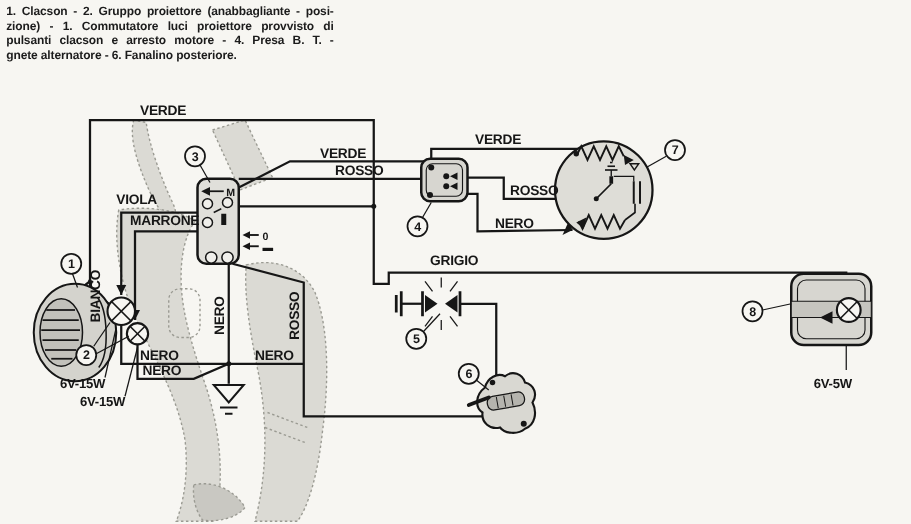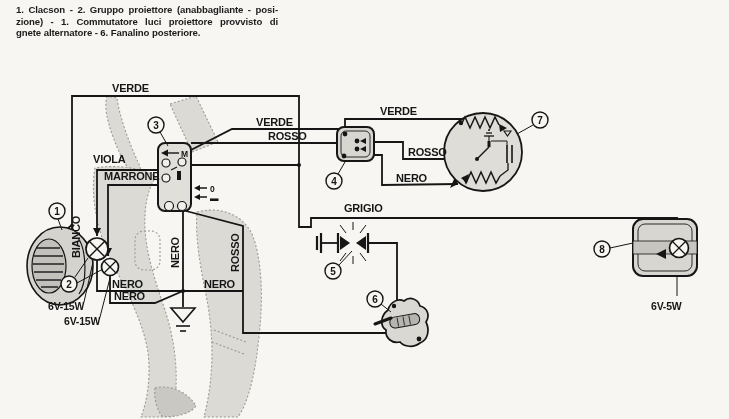--- a/index.html
+++ b/index.html
@@ -3,21 +3,21 @@
 <meta charset="utf-8">
 <style>
   html,body{margin:0;padding:0;}
   body{
     width:729px;height:419px;overflow:hidden;position:relative;
     background:#f7f6f2;
     font-family:"Liberation Sans",sans-serif;
   }
   #stage{position:absolute;inset:0;}
   .legend{
-    position:absolute;left:16px;top:4px;width:262px;
+    position:absolute;left:5px;top:4px;width:262px;
     font-size:9.6px;font-weight:bold;line-height:11.6px;color:#1c1c1c;
     letter-spacing:-0.1px;
   }
   .legend-line{text-align:justify;text-align-last:justify;white-space:nowrap;}
   .legend-line.last{text-align-last:left;}
   svg{position:absolute;left:0;top:0;}
   svg text{
     font-family:"Liberation Sans",sans-serif;
     font-weight:bold;fill:#161616;letter-spacing:-0.2px;
   }
@@ -302,16 +302,17 @@
     <g>
       <text class="rating" x="48" y="310">6V-15W</text>
       <text class="rating" x="64" y="325">6V-15W</text>
       <text class="rating" x="651" y="310">6V-5W</text>
     </g>
   </svg>
 
   <div class="legend">
     <div class="legend-line">1. Clacson - 2. Gruppo proiettore (anabbagliante - posi-</div>
     <div class="legend-line">zione) - 1. Commutatore luci proiettore provvisto di</div>
+    <div class="legend-line">pulsanti clacson e arresto motore - 4. Presa B. T. -</div>
     <div class="legend-line last">gnete alternatore - 6. Fanalino posteriore.</div>
   </div>
 
 </div>
 
 </body></html>

